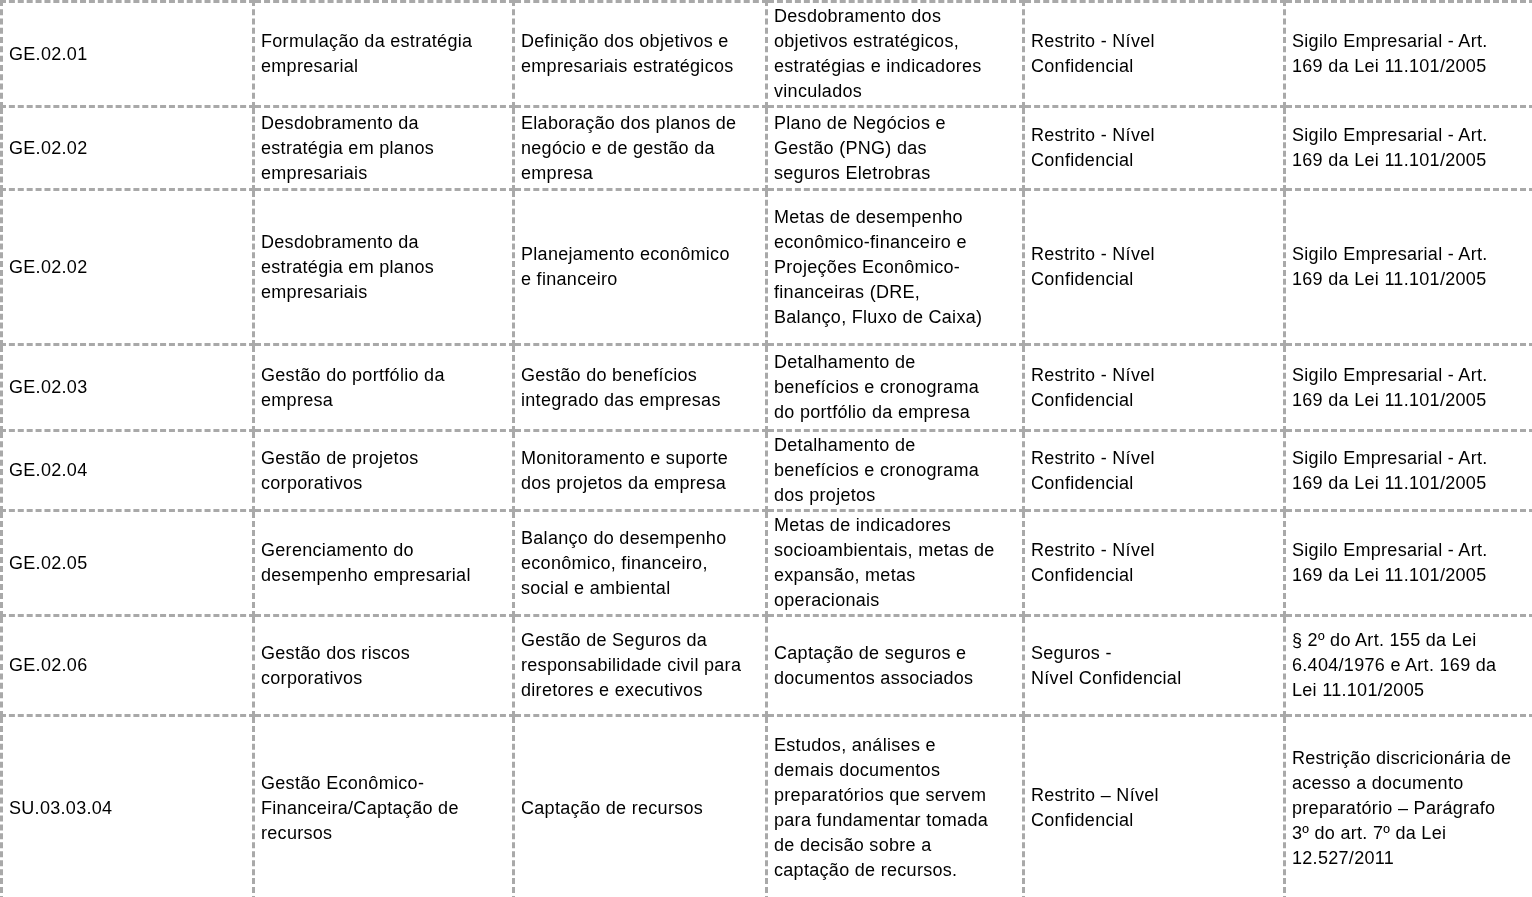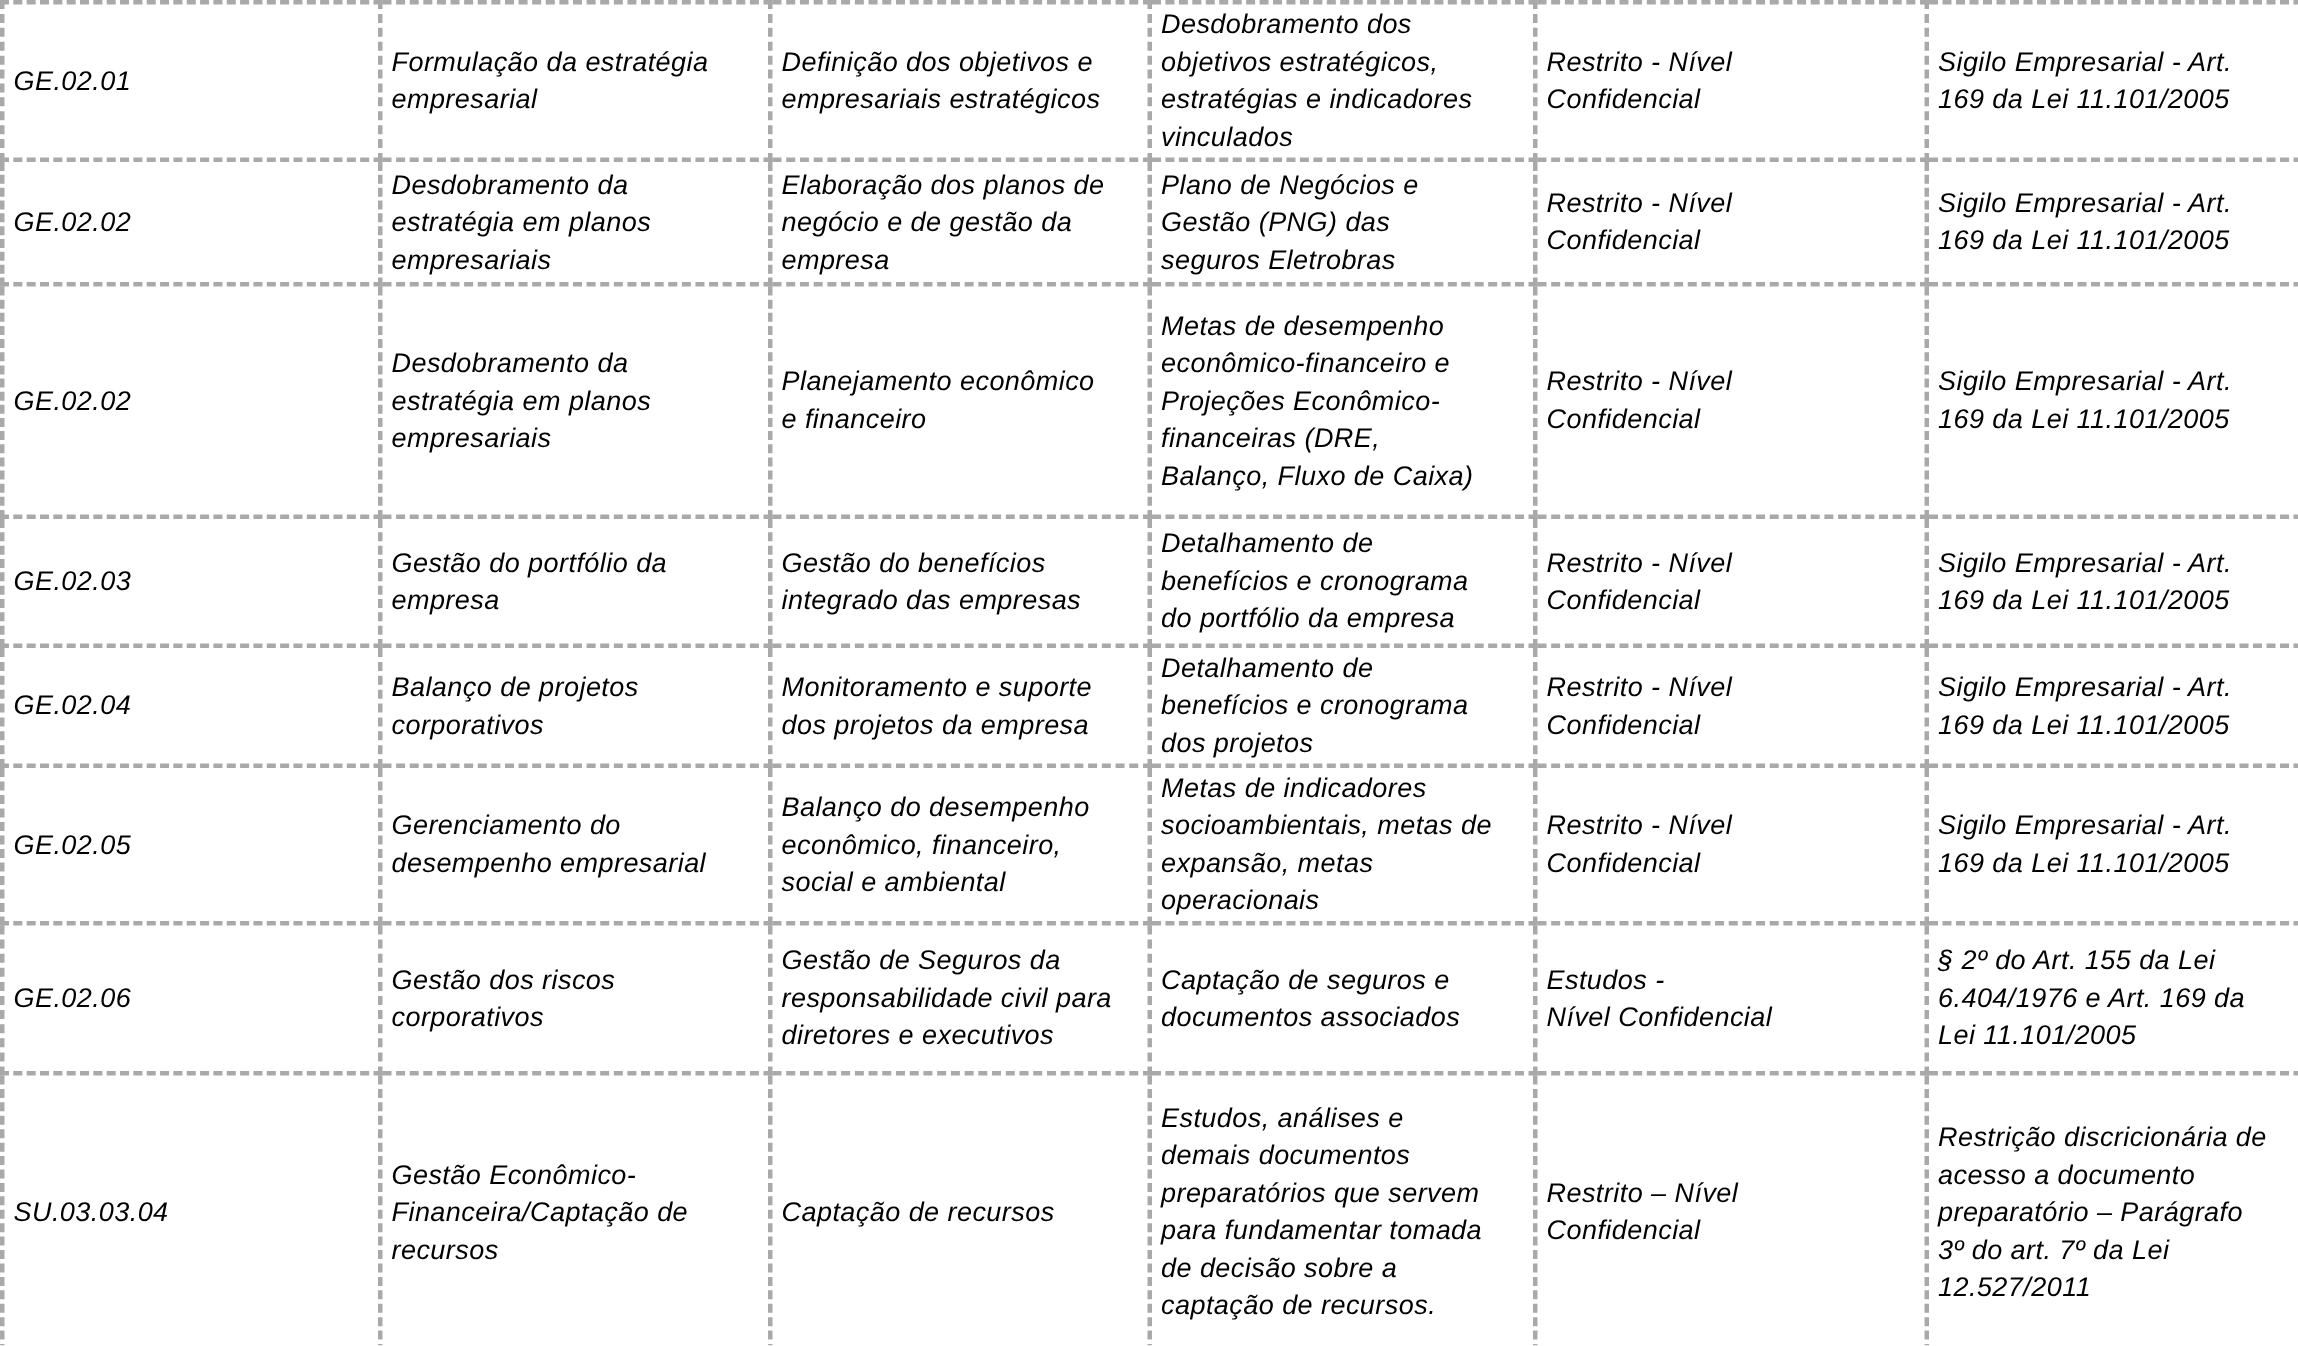--- a/index.html
+++ b/index.html
@@ -24,21 +24,20 @@
   table.doc-table td {
     border: 3px dashed #a9a9a9;
     padding: 1px 4px 1px 6px;
     vertical-align: middle;
     color: #000000;
     font-size: 18px;
     line-height: 25px;
     letter-spacing: 0.3px;
     white-space: pre-line;
     overflow: hidden;
-    font-style: italic;
   }
   col.c1 { width: 252px; }
   col.c2 { width: 260px; }
   col.c3 { width: 253px; }
   col.c4 { width: 257px; }
   col.c5 { width: 261px; }
   col.c6 { width: 249px; }
   tr.r1 { height: 101px; }
   tr.r2 { height: 83px; }
   tr.r3 { height: 155px; }
@@ -119,21 +118,21 @@
         <td>Detalhamento de
 benefícios e cronograma
 do portfólio da empresa</td>
         <td>Restrito - Nível
 Confidencial</td>
         <td>Sigilo Empresarial - Art.
 169 da Lei 11.101/2005</td>
       </tr>
       <tr class="r5">
         <td>GE.02.04</td>
-        <td>Balanço de projetos
+        <td>Gestão de projetos
 corporativos</td>
         <td>Monitoramento e suporte
 dos projetos da empresa</td>
         <td>Detalhamento de
 benefícios e cronograma
 dos projetos</td>
         <td>Restrito - Nível
 Confidencial</td>
         <td>Sigilo Empresarial - Art.
 169 da Lei 11.101/2005</td>
@@ -156,21 +155,21 @@
       </tr>
       <tr class="r7">
         <td>GE.02.06</td>
         <td>Gestão dos riscos
 corporativos</td>
         <td>Gestão de Seguros da
 responsabilidade civil para
 diretores e executivos</td>
         <td>Captação de seguros e
 documentos associados</td>
-        <td>Estudos -
+        <td>Seguros -
 Nível Confidencial</td>
         <td>§ 2º do Art. 155 da Lei
 6.404/1976 e Art. 169 da
 Lei 11.101/2005</td>
       </tr>
       <tr class="r8">
         <td>SU.03.03.04</td>
         <td>Gestão Econômico-
 Financeira/Captação de
 recursos</td>

